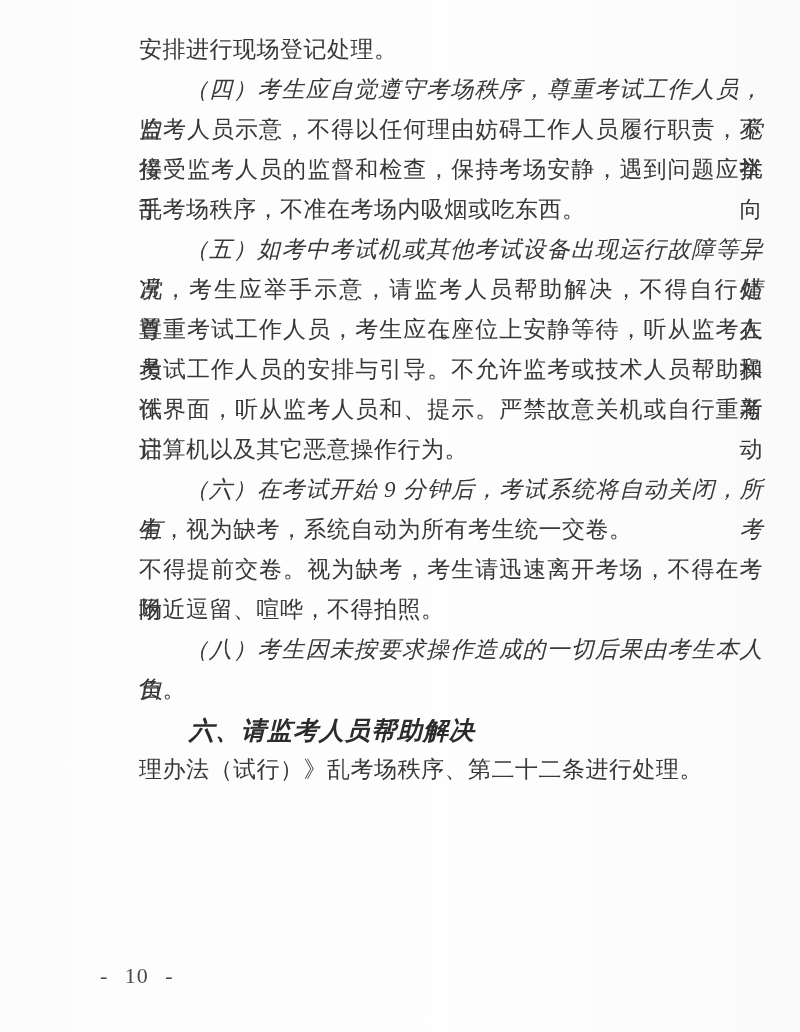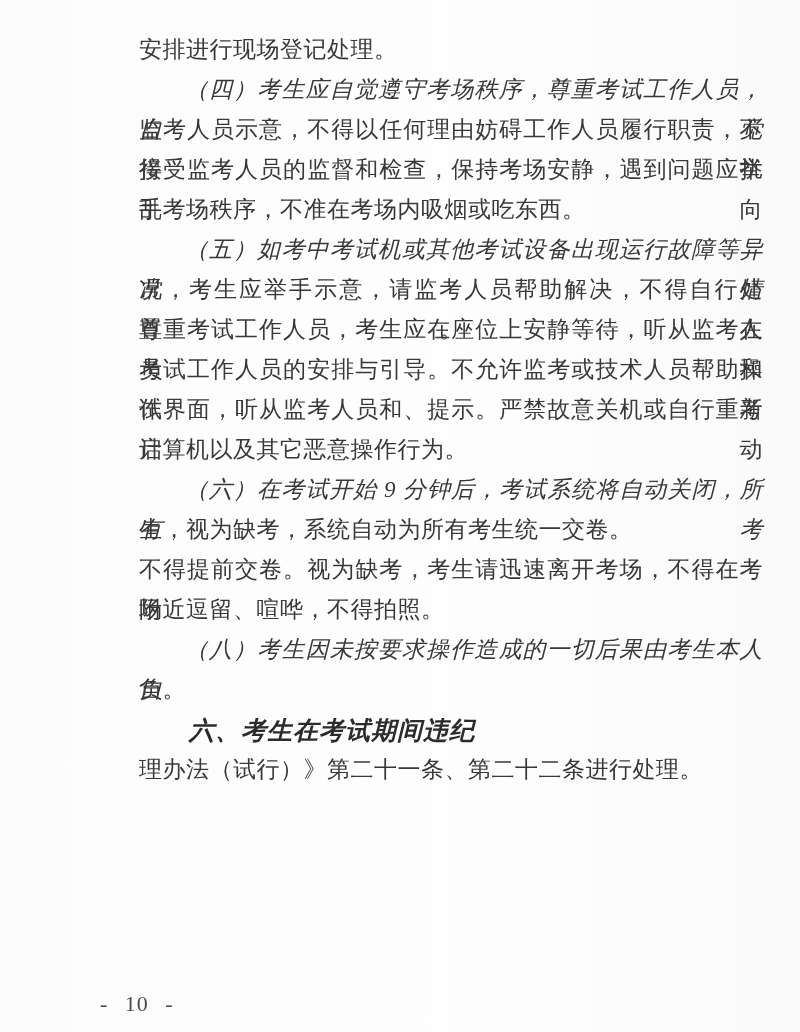--- a/index.html
+++ b/index.html
@@ -49,21 +49,20 @@
   }
   .page-number {
     position: absolute;
     left: 100px;
     top: 956px;
     font-size: 22px;
     line-height: 40px;
     color: #4a4a4a;
     word-spacing: 10px;
     letter-spacing: 1px;
-    margin-top: 28px;
   }
 </style>
 </head>
 <body>
 
 <div class="scan-page">
   <div class="text-block">
       <div class="line">安排进行现场登记处理。</div>
       <div class="line justify indent">（四）考生应自觉遵守考场秩序，尊重考试工作人员，自觉</div>
       <div class="line justify">监考人员示意，不得以任何理由妨碍工作人员履行职责，不得扰</div>
@@ -74,17 +73,17 @@
       <div class="line justify">尊重考试工作人员，考生应在座位上安静等待，听从监考人员和</div>
       <div class="line justify">考试工作人员的安排与引导。不允许监考或技术人员帮助操作考</div>
       <div class="line justify">试界面，听从监考人员和、提示。严禁故意关机或自行重新启动</div>
       <div class="line">计算机以及其它恶意操作行为。</div>
       <div class="line justify indent">（六）在考试开始 9 分钟后，考试系统将自动关闭，所有考</div>
       <div class="line">生，视为缺考，系统自动为所有考生统一交卷。</div>
       <div class="line justify">不得提前交卷。视为缺考，考生请迅速离开考场，不得在考场</div>
       <div class="line">附近逗留、喧哗，不得拍照。</div>
       <div class="line justify indent">（八）考生因未按要求操作造成的一切后果由考生本人自</div>
       <div class="line">负。</div>
-      <div class="line indent heading">六、考生在考试期间违纪</div>
-      <div class="line">理办法（试行）》第二十一条、第二十二条进行处理。</div>
+      <div class="line indent heading">六、请监考人员帮助解决</div>
+      <div class="line">理办法（试行）》乱考场秩序、第二十二条进行处理。</div>
     </div>
   <div class="page-number">- 10 -</div>
 </div>
 
 </body></html>

